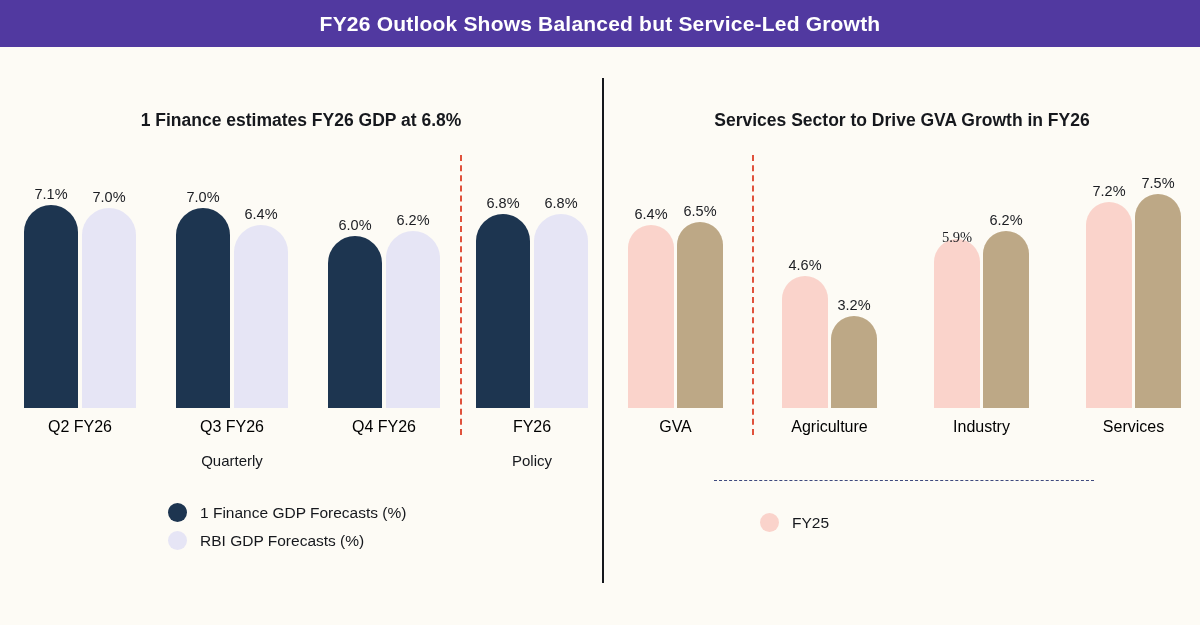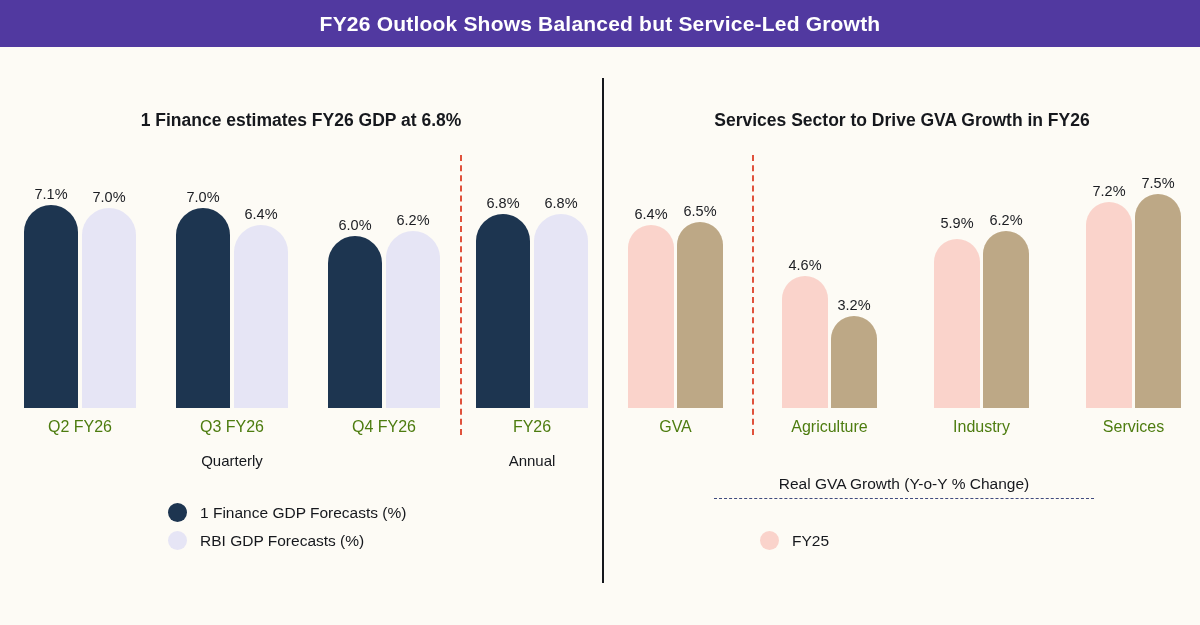--- a/index.html
+++ b/index.html
@@ -74,21 +74,21 @@
     position: absolute;
     font-size: 14.5px;
     color: #1b1d22;
     text-align: center;
     white-space: nowrap;
   }
   .cat-label {
     position: absolute;
     top: 371px;
     font-size: 16px;
-    color: #4d7c0f;
+    color: #000000;
     text-align: center;
     white-space: nowrap;
   }
   .group-label {
     position: absolute;
     top: 405px;
     font-size: 15px;
     color: #16181d;
     text-align: center;
     white-space: nowrap;
@@ -175,21 +175,21 @@
       <div class="bar-label" style="left: 386px; width: 54px; bottom: 397.32px;">6.2%</div>
       <div class="cat-label" style="left:328px; width:112px;">Q4 FY26</div>
 
       <div class="bar" style="left: 476px; width: 54px; height: 194.48px; background: rgb(29, 53, 80); bottom: 217px;"></div>
       <div class="bar-label" style="left: 476px; width: 54px; bottom: 414.48px;">6.8%</div>
       <div class="bar" style="left: 534px; width: 54px; height: 194.48px; background: rgb(230, 229, 245); bottom: 217px;"></div>
       <div class="bar-label" style="left: 534px; width: 54px; bottom: 414.48px;">6.8%</div>
       <div class="cat-label" style="left:476px; width:112px;">FY26</div>
 
       <div class="group-label" style="left:176px; width:112px;">Quarterly</div>
-      <div class="group-label" style="left:476px; width:112px;">Annual</div>
+      <div class="group-label" style="left:476px; width:112px;">Policy</div>
     </div>
 
     <div class="legend" style="left:168px; top:456px;">
       <div class="legend-row">
         <span class="legend-swatch" style="background:#1d3550;"></span>
         <span class="legend-text">1 Finance GDP Forecasts (%)</span>
       </div>
       <div class="legend-row">
         <span class="legend-swatch" style="background:#e6e5f5;"></span>
         <span class="legend-text">RBI GDP Forecasts (%)</span>
@@ -209,34 +209,33 @@
       <div class="bar-label" style="left: 73px; width: 46px; bottom: 405.9px;">6.5%</div>
       <div class="cat-label" style="left:24px; width:95px;">GVA</div>
 
       <div class="bar" style="left: 178px; width: 46px; height: 131.56px; background: rgb(250, 211, 203); bottom: 217px;"></div>
       <div class="bar-label" style="left: 178px; width: 46px; bottom: 351.56px;">4.6%</div>
       <div class="bar" style="left: 227px; width: 46px; height: 91.52px; background: rgb(189, 168, 134); bottom: 217px;"></div>
       <div class="bar-label" style="left: 227px; width: 46px; bottom: 311.52px;">3.2%</div>
       <div class="cat-label" style="left:178px; width:95px;">Agriculture</div>
 
       <div class="bar" style="left: 330px; width: 46px; height: 168.74px; background: rgb(250, 211, 203); bottom: 217px;"></div>
-      <div class="bar-label" style="left: 330px; width: 46px; bottom: 394px;">5.9%</div>
+      <div class="bar-label" style="left: 330px; width: 46px; bottom: 379px; font-family: Liberation Serif, serif;">5.9%</div>
       <div class="bar" style="left: 379px; width: 46px; height: 177.32px; background: rgb(189, 168, 134); bottom: 217px;"></div>
       <div class="bar-label" style="left: 379px; width: 46px; bottom: 397.32px;">6.2%</div>
       <div class="cat-label" style="left:330px; width:95px;">Industry</div>
 
       <div class="bar" style="left: 482px; width: 46px; height: 205.92px; background: rgb(250, 211, 203); bottom: 217px;"></div>
       <div class="bar-label" style="left: 482px; width: 46px; bottom: 425.92px;">7.2%</div>
       <div class="bar" style="left: 531px; width: 46px; height: 214.5px; background: rgb(189, 168, 134); bottom: 217px;"></div>
       <div class="bar-label" style="left: 531px; width: 46px; bottom: 434.5px;">7.5%</div>
       <div class="cat-label" style="left:482px; width:95px;">Services</div>
     </div>
 
     <div class="legend" style="left:110px; top:428px; width:380px;">
-      <div class="legend-title">Real GVA Growth (Y-o-Y % Change)</div>
       <hr class="legend-hr">
       <div style="padding-left:46px;margin-top:32px;">
         <div class="legend-row">
           <span class="legend-swatch" style="background:#fad3cb;"></span>
           <span class="legend-text">FY25</span>
         </div>
       </div>
     </div>
   </div>
 

